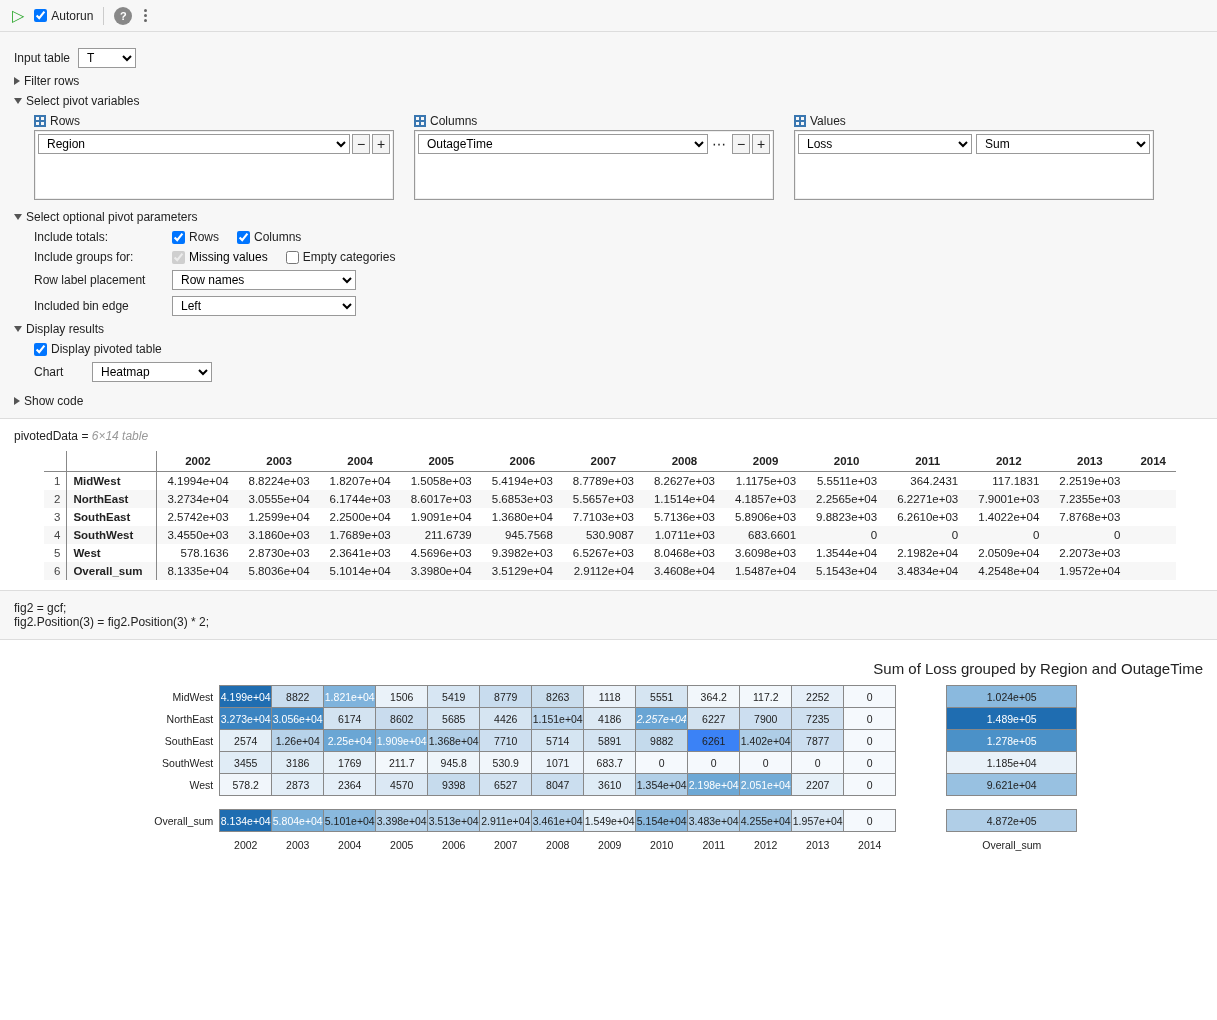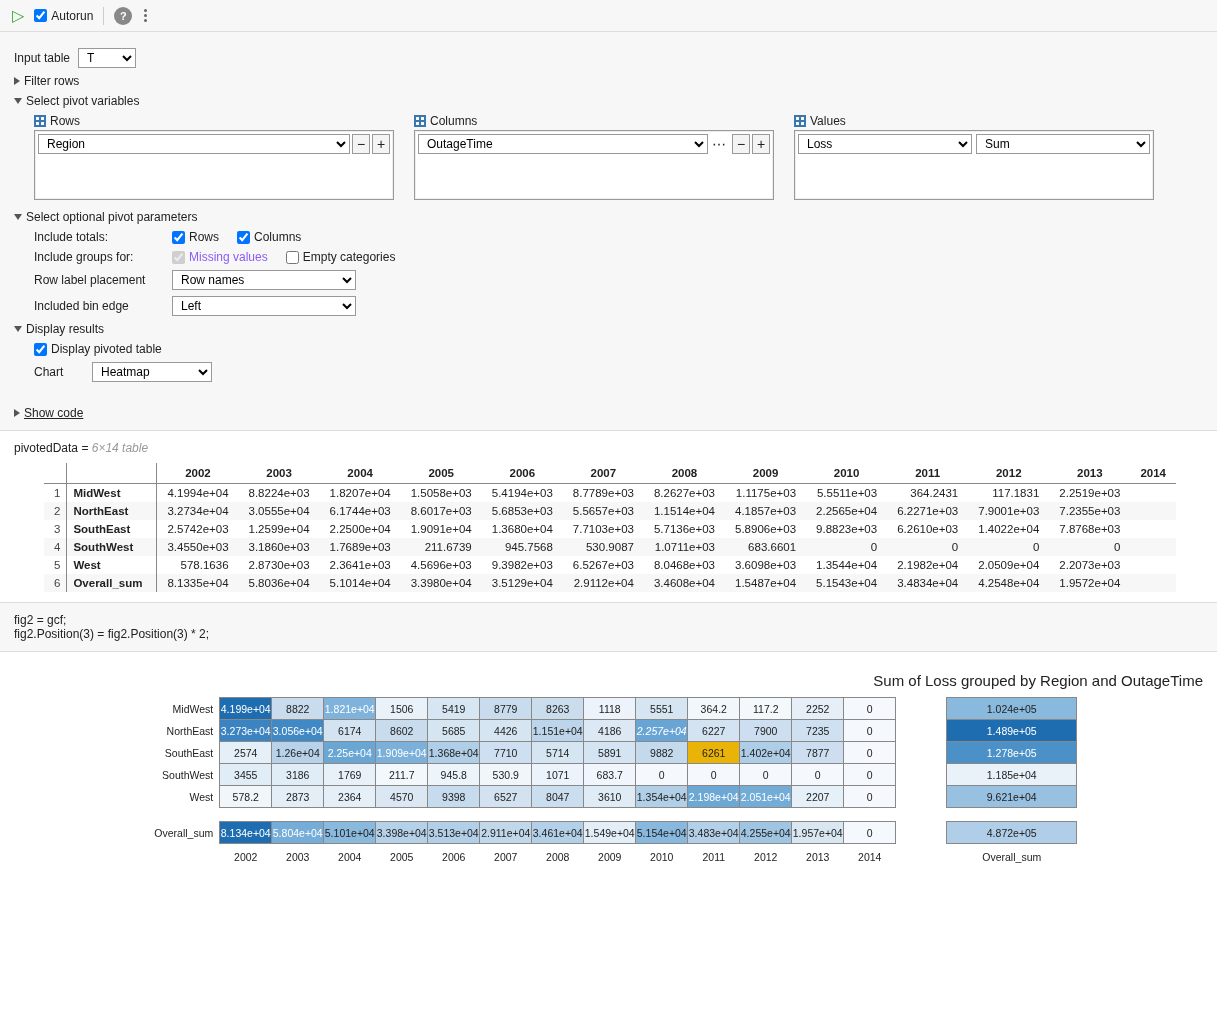--- a/index.html
+++ b/index.html
@@ -173,21 +173,21 @@
         </label>
       <label class="checkbox">
           <input type="checkbox" checked="" style="">
           <span>Columns</span>
         </label>
     </div>
     <div class="opt-row">
       <span class="opt-label">Include groups for:</span>
       <label class="checkbox disabled">
           <input type="checkbox" checked="" disabled="" style="">
-          <span style="color:#8b5cf6">Missing values</span>
+          <span style="color:#000000">Missing values</span>
         </label>
       <label class="checkbox">
           <input type="checkbox" style="">
           <span>Empty categories</span>
         </label>
     </div>
     <div class="opt-row">
       <span class="opt-label">Row label placement</span>
       <select class="sel-wide"><option>Row names</option></select>
     </div>
@@ -207,21 +207,21 @@
           <input type="checkbox" checked="" style="">
           <span>Display pivoted table</span>
         </label>
     </div>
     <div class="opt-row">
       <span style="width:40px;">Chart</span>
       <select style="width:120px;"><option>Heatmap</option></select>
     </div>
   </div>
 
-  <div class="expander" style="margin-top:24px;text-decoration:underline;">
+  <div class="expander" style="margin-top:12px;">
     <span class="tri right"></span>
     <span>Show code</span>
   </div>
 </div>
 
 <div class="code-area">
   <div class="mono">
     <span>pivotedData = </span><span class="faded">6×14 table</span>
   </div>
   <table class="data-table" id="data-table">
@@ -397,21 +397,21 @@
             <td class="lbl">SouthEast</td>
             <td style="background:#e5eff7;">2574</td>
             <td style="background:#b7d2e9;">1.26e+04</td>
             <td style="background:#6aa6d4;color:#fff;">2.25e+04</td>
             <td style="background:#7ab0da;color:#fff;">1.909e+04</td>
             <td style="background:#b0cee7;">1.368e+04</td>
             <td style="background:#cddff0;">7710</td>
             <td style="background:#d5e5f2;">5714</td>
             <td style="background:#d4e4f2;">5891</td>
             <td style="background:#c4daec;">9882</td>
-            <td style="background:#eab308;margin-left:8px;">6261</td>
+            <td style="background:#3b82f6;margin-left:8px;">6261</td>
             <td style="background:#aecde6;">1.402e+04</td>
             <td style="background:#ccdef0;">7877</td>
             <td style="background:#f5f9fd;">0</td>
           </tr>
           <tr>
             <td class="lbl">SouthWest</td>
             <td style="background:#e0ecf6;">3455</td>
             <td style="background:#e1edf6;">3186</td>
             <td style="background:#e8f1f8;">1769</td>
             <td style="background:#f3f8fc;">211.7</td>

